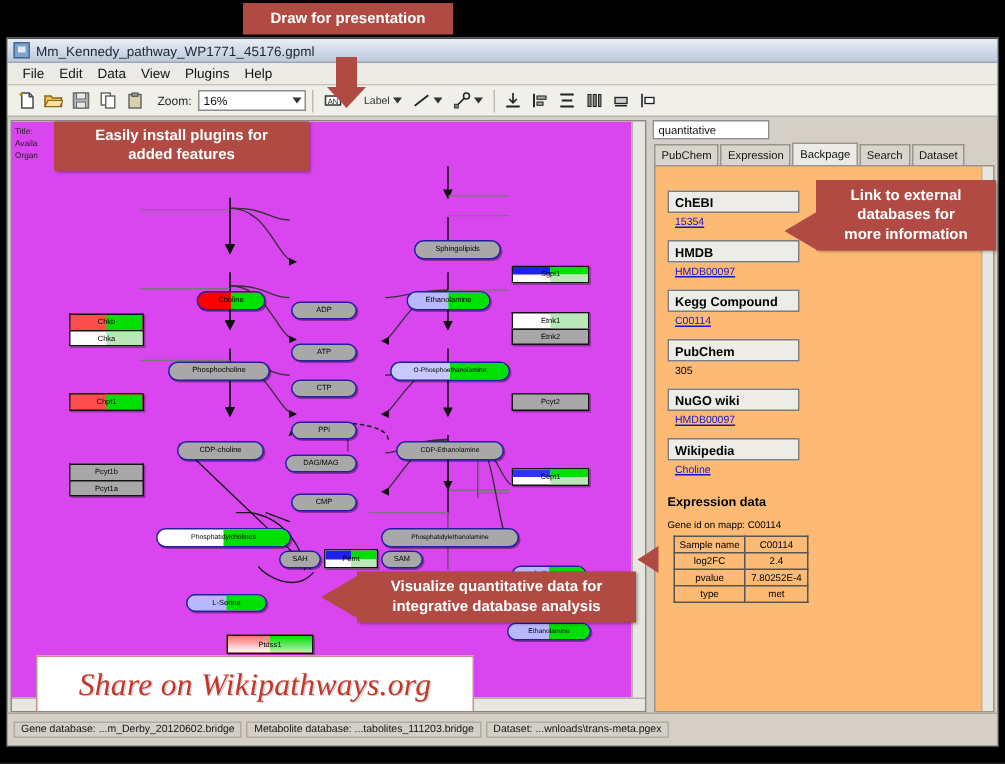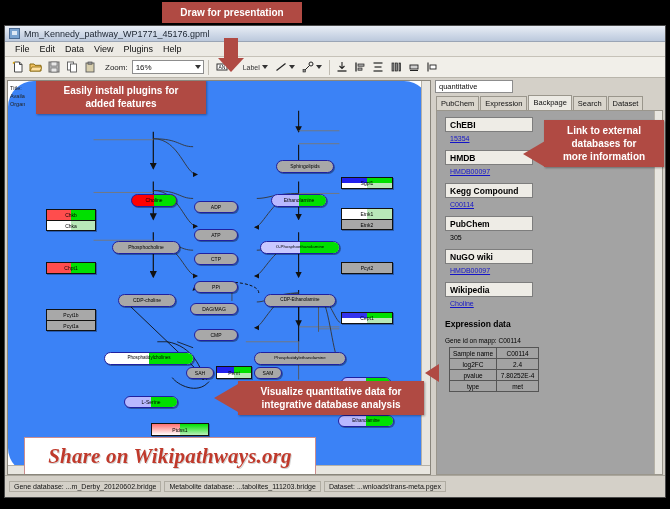--- a/index.html
+++ b/index.html
@@ -96,21 +96,21 @@
   }
   
   #canvaswrap {
     position: relative;
     width: 424px;
     background: #ffffff;
     border: 1px solid #8a867c;
     margin: 2px 0 0 2px;
     overflow: hidden;
   }
-  #canvas { position:absolute; inset:0; background:#3b82f6;border-radius:26px; }
+  #canvas { position:absolute; inset:0; background:#d946ef; }
   .infolabel {
     position:absolute; font-size:5.5px; color:#222; font-family:"Liberation Sans",sans-serif;
     white-space:nowrap;
   }
   
   .metab {
     position:absolute;
     border:1.2px solid #2020a0;
     border-radius: 8px;
     background: #a8a8a8;
@@ -181,24 +181,24 @@
     font-size:7.5px; color:#111;
     padding: 1px 4px 1px 4px;
     border:1px solid #9a968c;
     border-bottom:none;
     background:#d9d5cc;
     line-height:11px;
   }
   .tab.active { background:#eceae4; font-weight:normal; padding-bottom:2px; }
   #tabpanel {
     flex:1;
-    background:#a3a3a3;
+    background:#fdba74;
     border:1px solid #9a968c;
     margin-left:3px;
-    padding:6px 8px;
+    padding:16px 8px;
     overflow:hidden;
     position:relative;
   }
   .dbbox {
     width:88px; height:15px;
     border:1px solid #7d7d7d;
     background:#eeece6;
     display:flex;align-items:center;
     padding-left:4px;
     font-size:8.5px; font-weight:bold; color:#000;
@@ -244,21 +244,21 @@
   #share {
     position:absolute; left:20px; top:418px;
     width:292px; height:38px;
     background:#ffffff;
     border:1px solid #cc8d8d;
     display:flex;align-items:center;justify-content:center;
     z-index:45;
   }
   #share span{
     font-family:"Liberation Serif", serif;
-    font-style:italic; font-weight:bold;
+    font-style:italic; font-weight:normal;
     font-size:21px; color:#c0392b;
     text-shadow: 1px 1px 0 rgba(0,0,0,.18);
     letter-spacing:.2px;
   }
 </style>
 </head>
 <body>
 
 <div id="shot">
 

